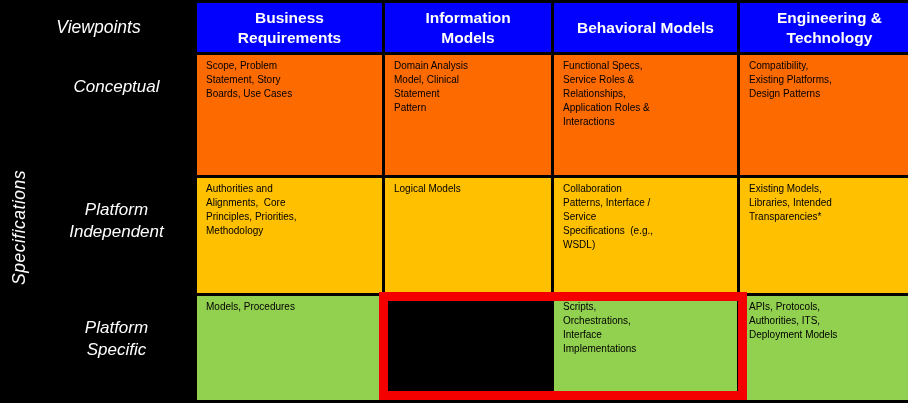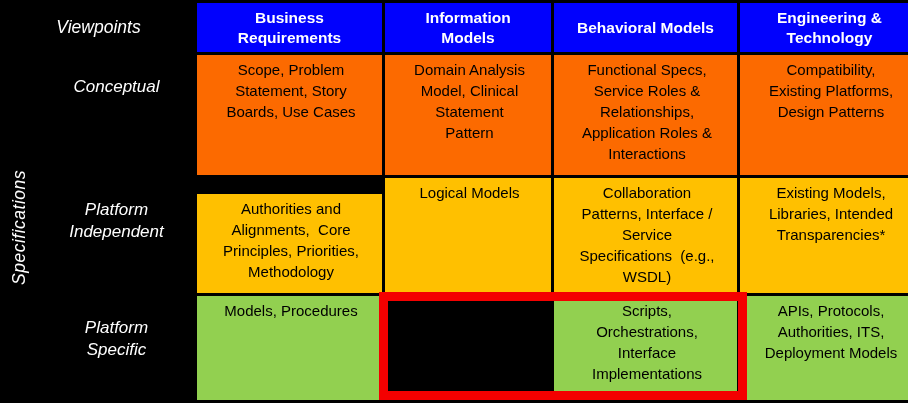--- a/index.html
+++ b/index.html
@@ -71,25 +71,24 @@
     color: #ffffff;
     font-style: italic;
     font-size: 17px;
     line-height: 1.3;
     text-align: center;
     padding-top: 21px;
     white-space: pre-line;
   }
   .body {
     color: #000000;
-    font-size: 15px;
+    font-size: 10px;
     line-height: 1.4;
     padding: 4px 6px 4px 9px;
     white-space: pre-wrap;
-    text-align: center;
   }
   .highlight-box {
     position: absolute;
     left: 379px;
     top: 292px;
     width: 368px;
     height: 108px;
     border-style: solid;
     border-width: 9px;
     box-sizing: border-box;
@@ -131,21 +130,21 @@
 Pattern</div>
     <div class="cell body" style="grid-area: 2 / 5; background: rgb(252, 106, 0);">Functional Specs,
 Service Roles &amp;
 Relationships,
 Application Roles &amp;
 Interactions</div>
     <div class="cell body" style="grid-area: 2 / 6; background: rgb(252, 106, 0);">Compatibility,
 Existing Platforms,
 Design Patterns</div>
 
-    <div class="cell body" style="grid-area: 3 / 3; background: rgb(255, 192, 0); margin-top: 16px;">Authorities and
+    <div class="cell body" style="grid-area: 3 / 3; background: rgb(255, 192, 0);">Authorities and
 Alignments,  Core
 Principles, Priorities,
 Methodology</div>
     <div class="cell body" style="grid-area: 3 / 4; background: rgb(255, 192, 0);">Logical Models</div>
     <div class="cell body" style="grid-area: 3 / 5; background: rgb(255, 192, 0);">Collaboration
 Patterns, Interface /
 Service
 Specifications  (e.g.,
 WSDL)</div>
     <div class="cell body" style="grid-area: 3 / 6; background: rgb(255, 192, 0);">Existing Models,

